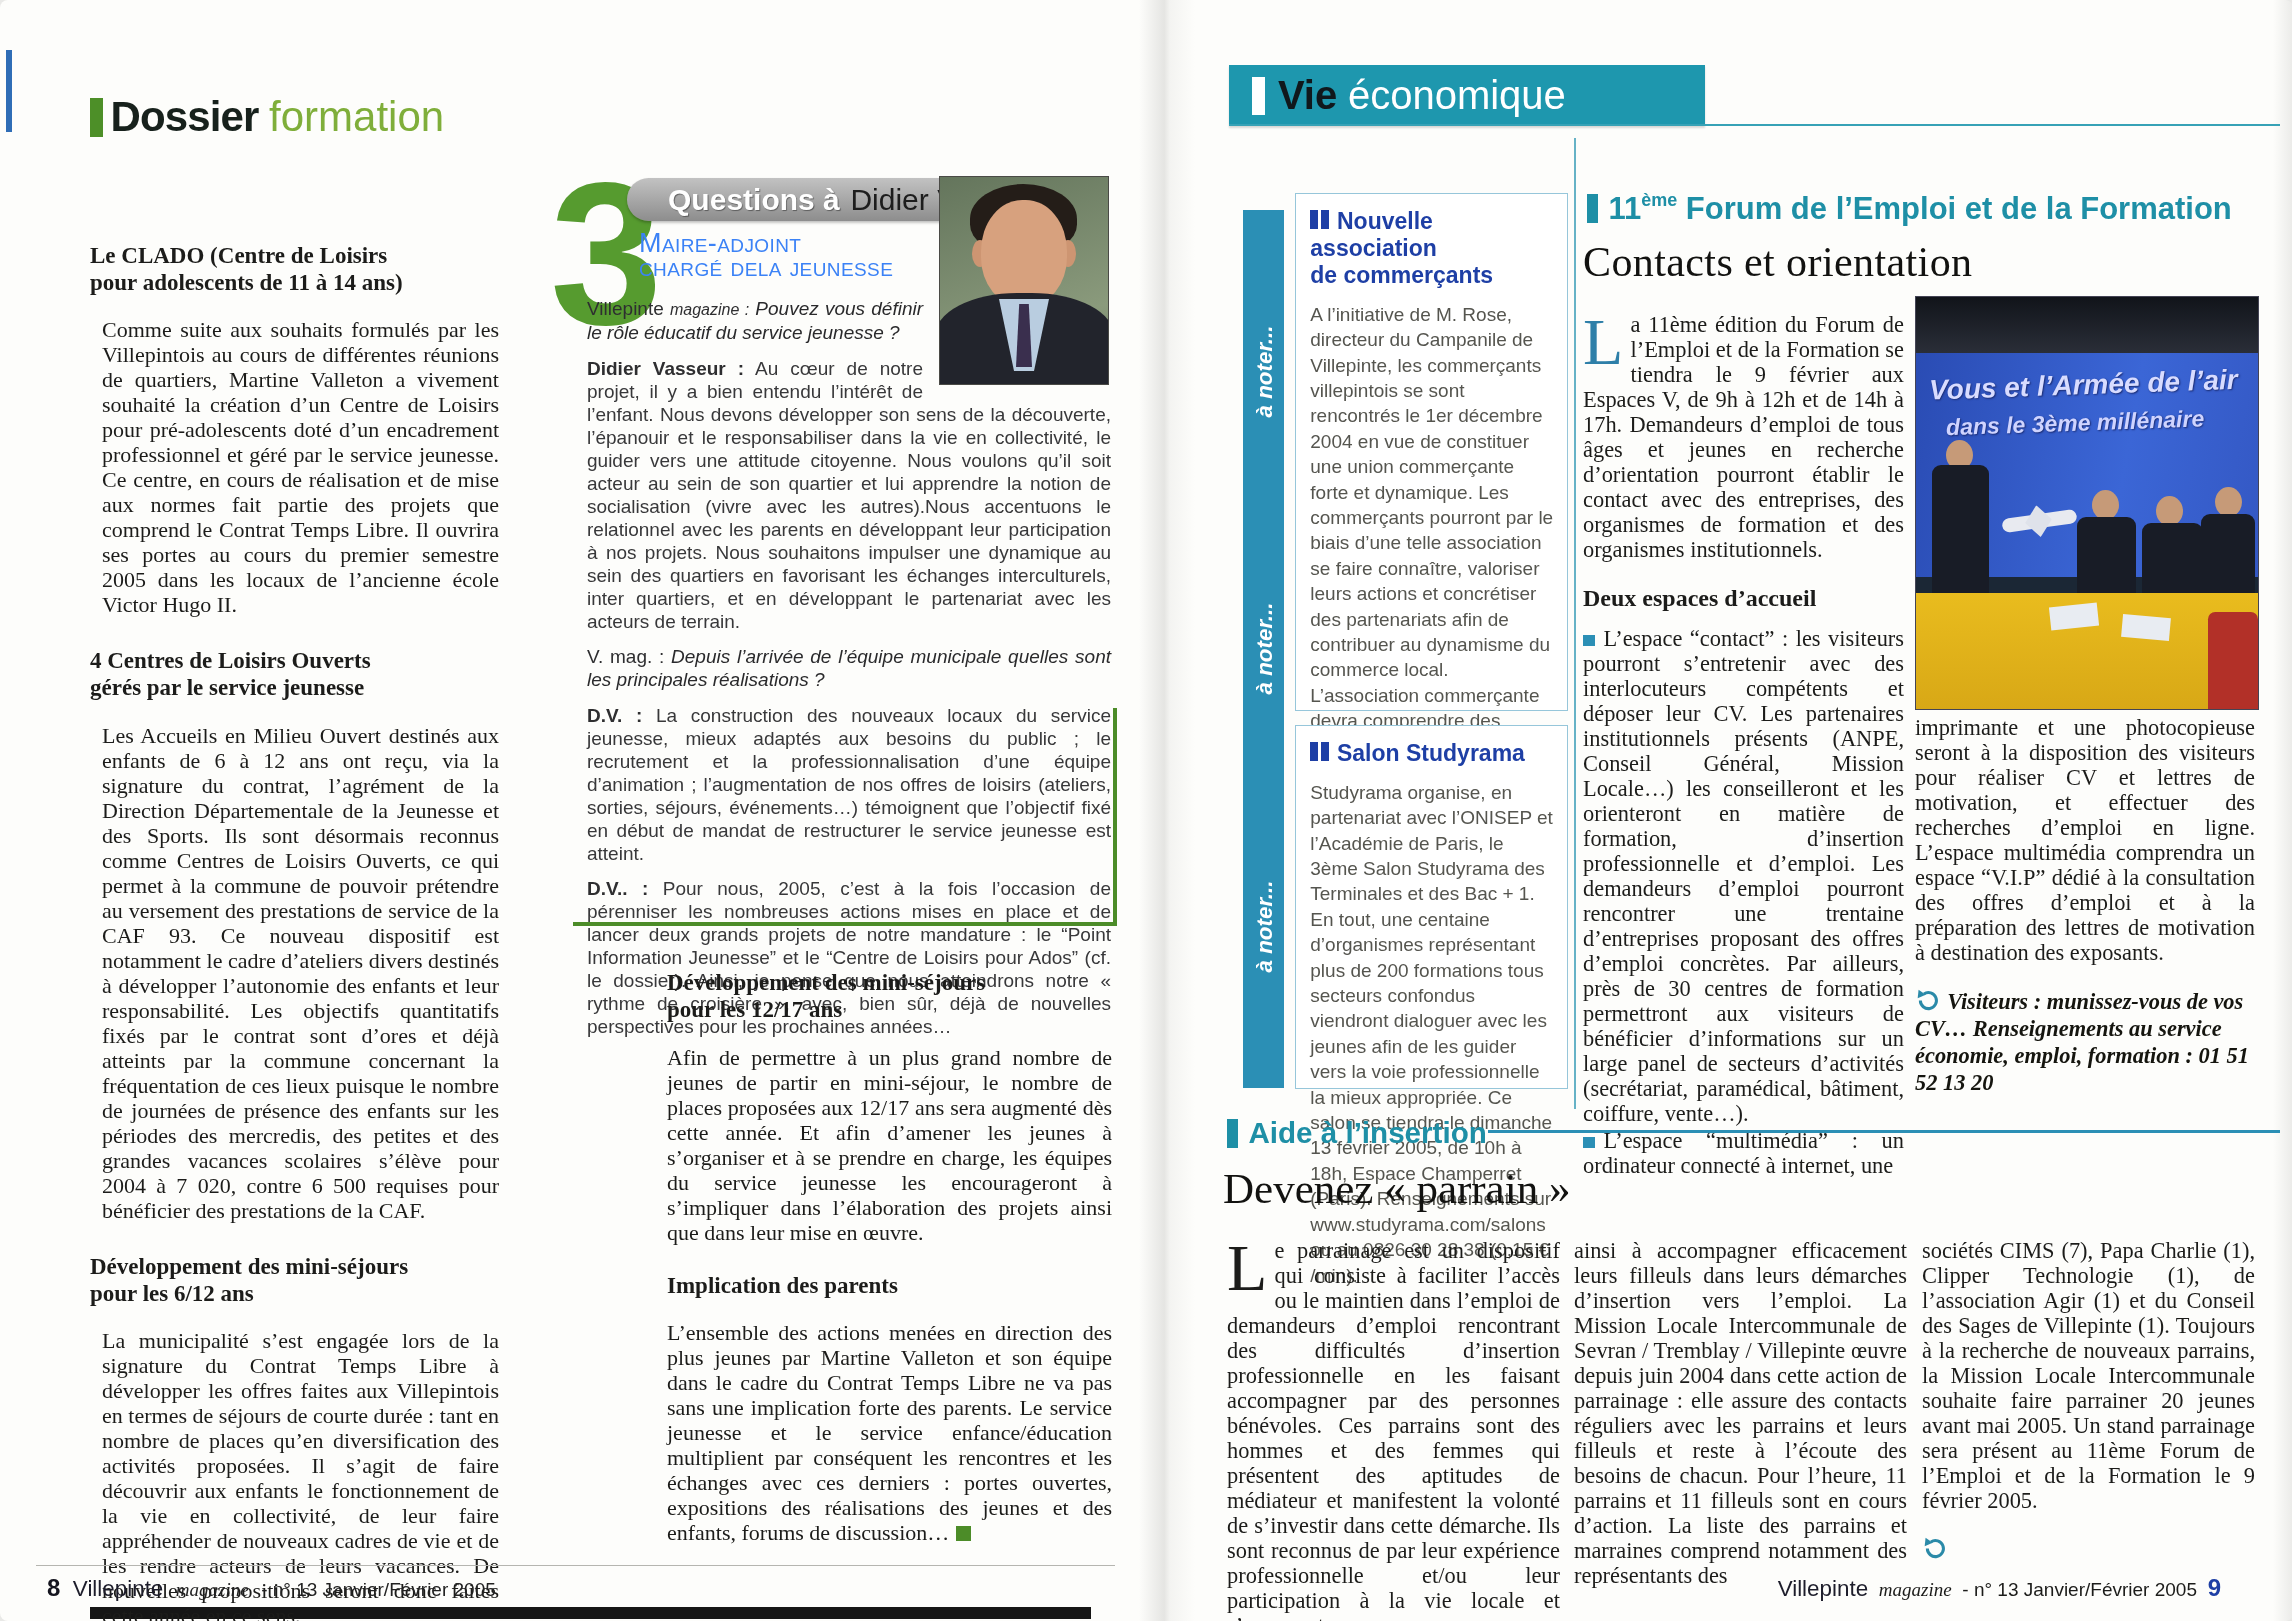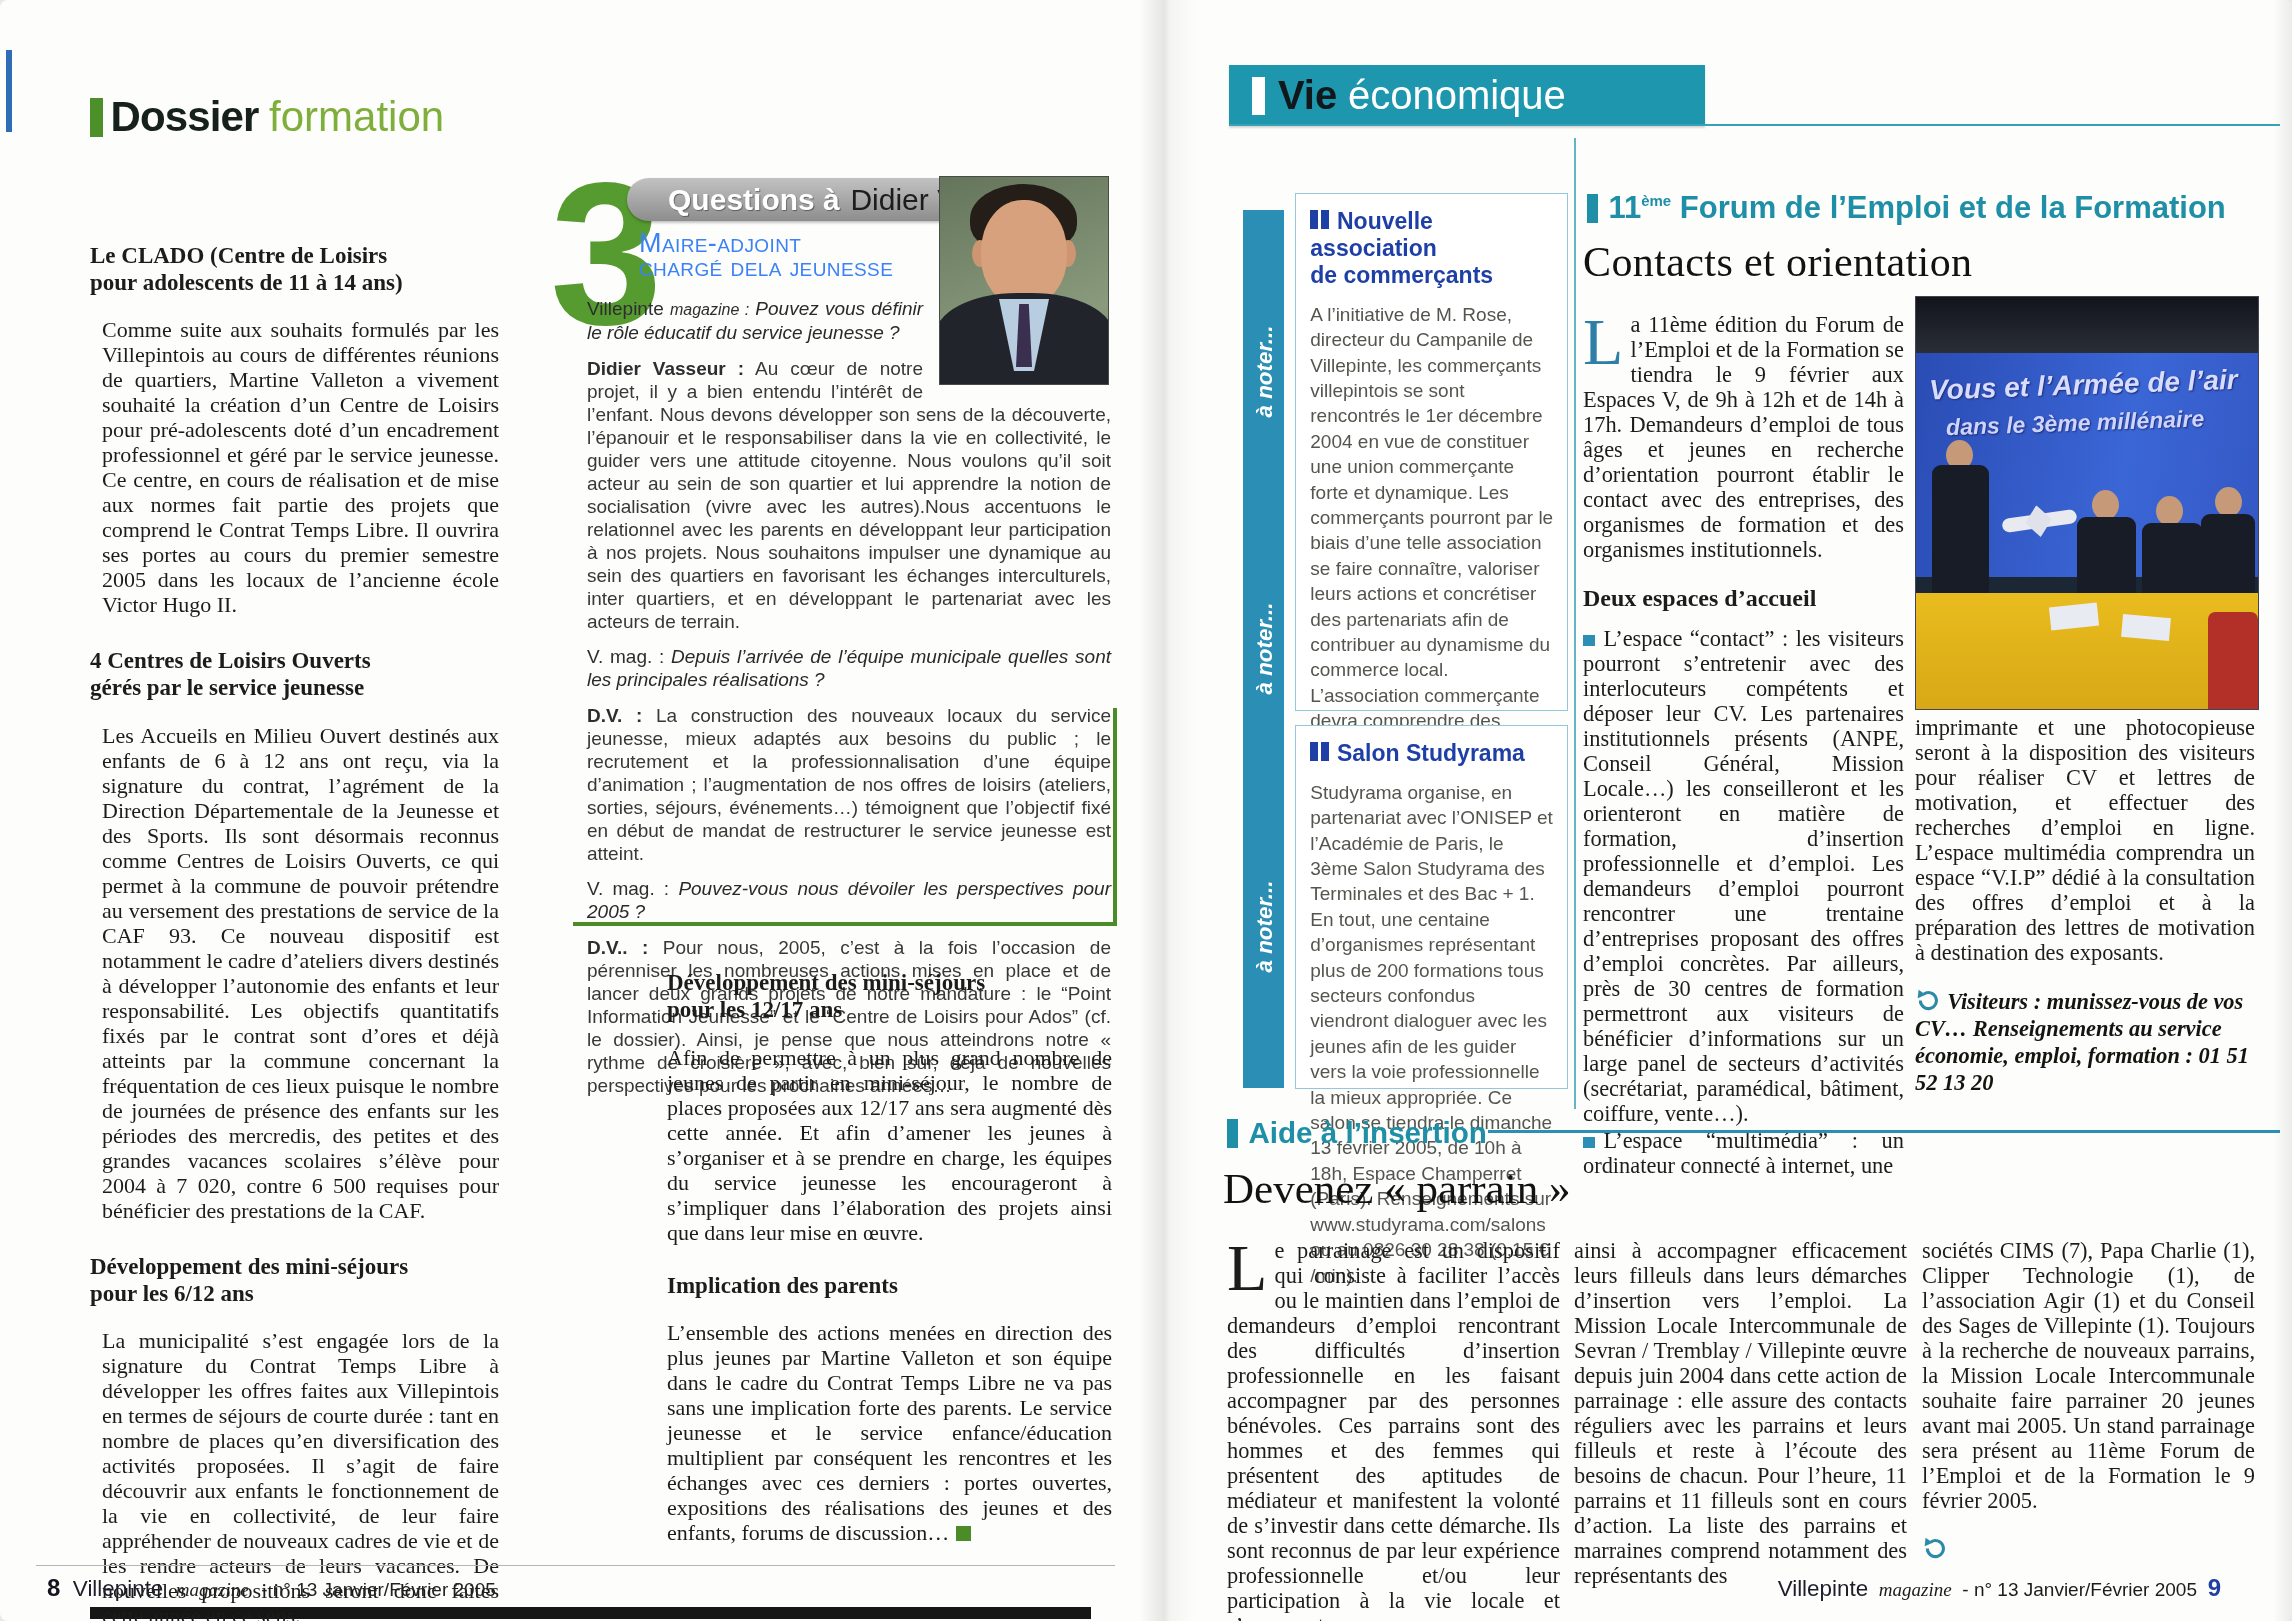--- a/index.html
+++ b/index.html
@@ -92,21 +92,21 @@
   .sbox1{left:1295px;top:193px;width:244px;height:493px;}
   .sbox2{left:1295px;top:725px;width:244px;height:339px;}
   .sbox h3{margin:0 0 12.5px 0;font-size:23px;line-height:27px;color:#1e3fa5;white-space:pre-line;}
   .bb{display:inline-block;width:8px;height:19px;background:#1e3fa5;margin-right:2.7px;}
   .bb2{margin-right:8px;}
   .sbox p{margin:0;font-size:19px;line-height:25.4px;color:#55554f;}
 
   .forum-h{left:1587px;top:190px;display:flex;align-items:center;font-family:"Liberation Sans",sans-serif;
            font-size:31px;font-weight:bold;color:#1e8fa6;}
   .tbar{display:inline-block;width:10.7px;height:29px;background:#1e8fa6;margin-right:10.7px;}
-  .forum-h sup{font-size:15px;vertical-align:12.5px;}
+  .forum-h sup{font-size:18px;vertical-align:12.5px;}
   .headline{left:1583px;top:238px;font-size:42px;letter-spacing:0.4px;color:#121210;}
   .fcol1{left:1583px;top:312px;width:321px;}
   .fcol1 p,.fcol2 p{font-size:22.4px;line-height:25px;margin:0 0 23px 0;}
   .dc{float:left;font-size:66px;line-height:52px;padding:3.6px 7.2px 0 0;font-weight:normal;}
   .dc-teal{color:#2e7fa8;}
   .h4{font-size:24px;font-weight:bold;margin:0 0 14.3px 0;}
   .tsq{display:inline-block;width:11.6px;height:11.6px;background:#2b8fb5;margin-right:9px;}
   .fcol1 .bullet{margin-bottom:1.8px;}
   .fcol2{left:1915px;top:715px;width:340px;}
   .note{font-size:22.4px;line-height:27px;font-weight:bold;font-style:italic;color:#15150f;margin-top:23px;}
@@ -197,24 +197,20 @@
       <span class="ap">Didier Vasseur :</span>
       <span>Au cœur de notre projet, il y a bien entendu l’intérêt de l’enfant. Nous devons développer son sens de la découverte, l’épanouir et le responsabiliser dans la vie en collectivité, le guider vers une attitude citoyenne. Nous voulons qu’il soit acteur au sein de son quartier et lui apprendre la notion de socialisation (vivre avec les autres).Nous accentuons le relationnel avec les parents en développant leur participation à nos projets. Nous souhaitons impulser une dynamique au sein des quartiers en favorisant les échanges interculturels, inter quartiers, et en développant le partenariat avec les acteurs de terrain.</span>
     </p>
     <p class="q">
       <span class="qp">V. mag. :</span>
       <span>Depuis l’arrivée de l’équipe municipale quelles sont les principales réalisations ?</span>
     </p>
     <p class="a">
       <span class="ap">D.V. :</span>
       <span>La construction des nouveaux locaux du service jeunesse, mieux adaptés aux besoins du public  ; le recrutement et la professionnalisation d’une équipe d’animation ; l’augmentation de nos offres de loisirs (ateliers, sorties, séjours, événements…) témoignent que l’objectif fixé en début de mandat de restructurer le service jeunesse est atteint.</span>
-    </p>
-    <p class="q">
-      <span class="qp">V. mag. :</span>
-      <span>Pouvez-vous nous dévoiler les perspectives pour 2005 ?</span>
     </p>
     <p class="a">
       <span class="ap">D.V.. :</span>
       <span>Pour nous, 2005, c’est à la fois l’occasion de pérenniser les nombreuses actions mises en place et de lancer deux grands projets de notre mandature : le “Point Information Jeunesse” et le “Centre de Loisirs pour Ados” (cf. le dossier). Ainsi, je pense que nous atteindrons notre « rythme de croisière », avec, bien sûr, déjà de nouvelles perspectives pour les prochaines années…</span>
     </p>
   </div>
   <div class="abs green-v"></div>
   <div class="abs green-h"></div>
 
   <div class="abs midcol">

